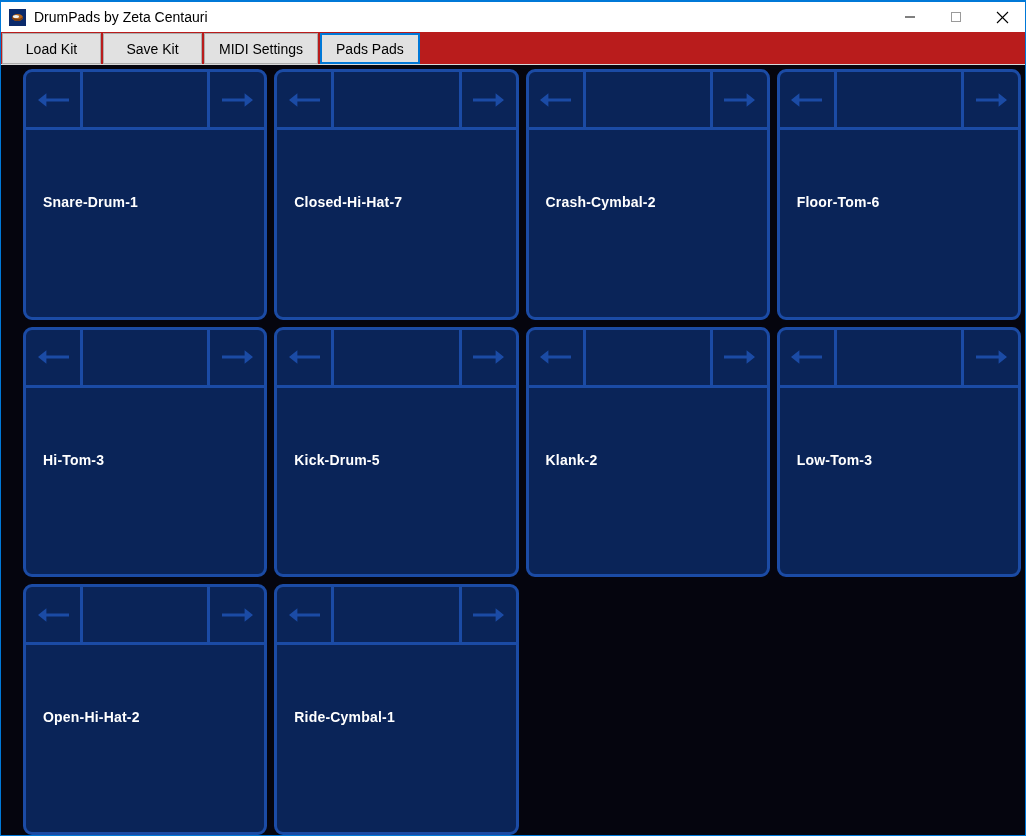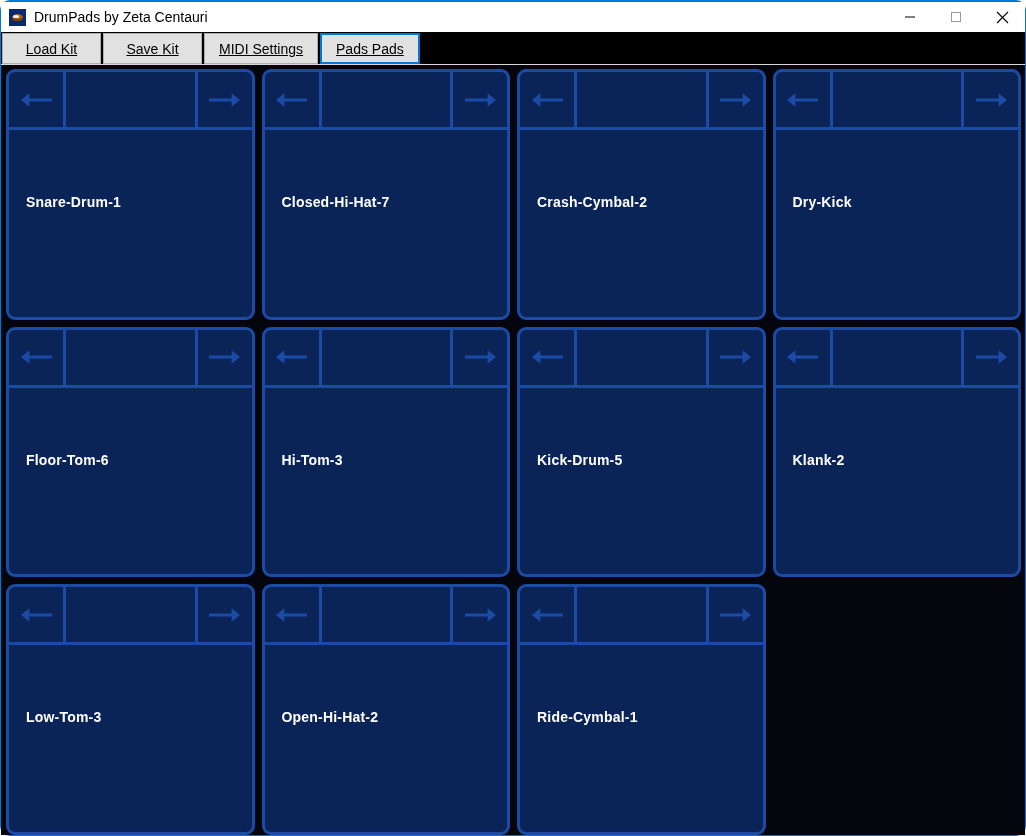--- a/index.html
+++ b/index.html
@@ -19,21 +19,20 @@
     width: 1026px;
     height: 836px;
     box-sizing: border-box;
     border-top: 2px solid #0078d7;
     border-left: 1px solid #0078d7;
     border-right: 1px solid #0078d7;
     border-bottom: 1px solid #0078d7;
     background: #ffffff;
     display: flex;
     flex-direction: column;
-    border-radius: 10px;
   }
 
   
   .titlebar {
     height: 30px;
     flex: 0 0 30px;
     background: #ffffff;
     display: flex;
     align-items: center;
     position: relative;
@@ -89,27 +88,26 @@
     align-items: center;
     justify-content: center;
     background: #ffffff;
   }
   .win-btn svg { display: block; }
 
   
   .toolbar {
     height: 33px;
     flex: 0 0 33px;
-    background: #000000;
+    background: #b91c1c;
     border-bottom: 1px solid #d9d9d9;
     display: flex;
     align-items: stretch;
     padding: 0;
     box-sizing: border-box;
-    text-decoration: underline;
   }
   .tool-btn {
     min-width: 99px;
     height: 31px;
     margin: 1px 1px 0 1px;
     background: #e1e1e1;
     border: 1px solid #adadad;
     box-sizing: border-box;
     font-size: 14px;
     color: #000000;
@@ -122,21 +120,21 @@
   }
   .tool-btn.focused {
     border: 2px solid #0078d7;
     background: #e1e1e1;
   }
 
   
   .pad-area {
     flex: 1 1 auto;
     background: #05050e;
-    padding: 4px 4px 0 5px;
+    padding: 4px 4px 0 22px;
     box-sizing: border-box;
     display: grid;
     grid-template-columns: repeat(4, 1fr);
     grid-template-rows: repeat(3, 1fr);
     gap: 7px;
     overflow: hidden;
   }
 
   .pad {
     position: relative;
@@ -263,35 +261,20 @@
         </div>
         <div class="arrow-btn right">
           <svg width="33" height="20" viewBox="0 0 33 20" aria-hidden="true">
               <path d="M1 8.4h22.6V3.2L32 10l-8.4 6.8v-5.2H1z" fill="#1b4ba5"></path>
             </svg>
         </div>
       </div>
       <div class="pad-label">Crash-Cymbal-2</div>
     </div>
 
-    <div class="pad">
-      <div class="pad-top">
-        <div class="arrow-btn left">
-          <svg width="33" height="20" viewBox="0 0 33 20" aria-hidden="true">
-              <path d="M32 8.4H9.4V3.2L1 10l8.4 6.8v-5.2H32z" fill="#1b4ba5"></path>
-            </svg>
-        </div>
-        <div class="arrow-btn right">
-          <svg width="33" height="20" viewBox="0 0 33 20" aria-hidden="true">
-              <path d="M1 8.4h22.6V3.2L32 10l-8.4 6.8v-5.2H1z" fill="#1b4ba5"></path>
-            </svg>
-        </div>
-      </div>
-      <div class="pad-label">Dry-Kick</div>
-    </div>
 
     <div class="pad">
       <div class="pad-top">
         <div class="arrow-btn left">
           <svg width="33" height="20" viewBox="0 0 33 20" aria-hidden="true">
               <path d="M32 8.4H9.4V3.2L1 10l8.4 6.8v-5.2H32z" fill="#1b4ba5"></path>
             </svg>
         </div>
         <div class="arrow-btn right">
           <svg width="33" height="20" viewBox="0 0 33 20" aria-hidden="true">

